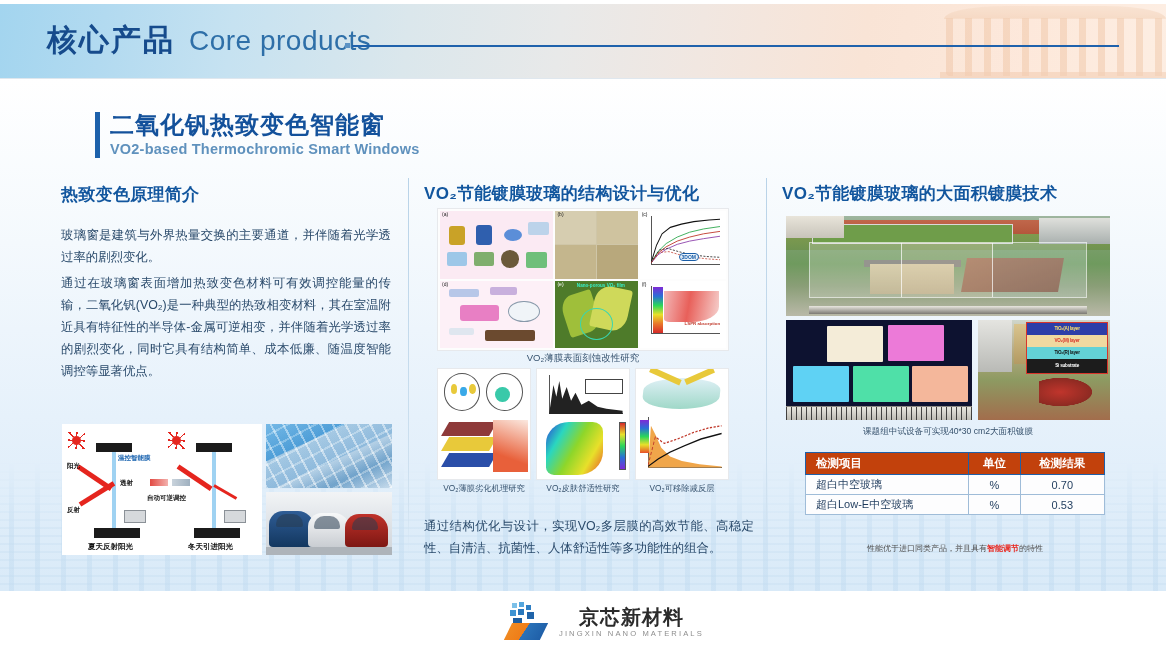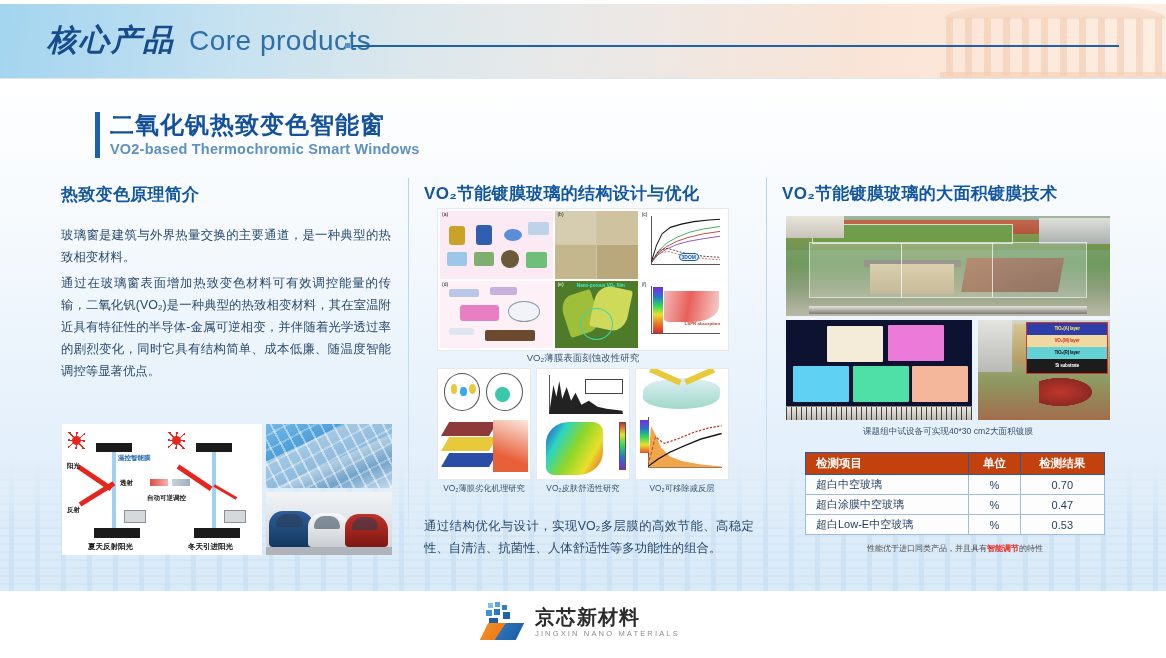--- a/index.html
+++ b/index.html
@@ -54,21 +54,20 @@
     background: rgba(233,183,146,.6);
   }
   .header-title {
     position: absolute; left: 47px; top: 16px;
     display: flex; align-items: baseline; gap: 14px;
   }
   .ht-cn {
     font-size: 30px; font-weight: bold; color: #164b8c;
     letter-spacing: 2px;
     font-family: "Liberation Sans", "DejaVu Sans", sans-serif;
-    font-style: italic;
   }
   .ht-en {
     font-size: 28px; color: #2e6fa8; font-weight: 300;
     letter-spacing: .5px;
   }
   .header-hairline {
     position: absolute; left: 0; top: 78px; width: 1166px; height: 1px;
     background: #dfe7ee;
   }
 
@@ -369,21 +368,21 @@
     background: #fdfdfe;
   }
   .tbl td:first-child { text-align: left; padding-left: 10px; }
   .tbl-note {
     position: absolute; left: 805px; top: 543px; width: 300px;
     text-align: center; font-size: 8px; color: #4d4d4d;
   }
   .tbl-note .hl { color: #e8231a; font-weight: bold; }
 
   
-  .logo { position: absolute; left: 482px; top: 602px; display:flex; align-items:center; gap: 9px; }
+  .logo { position: absolute; left: 506px; top: 602px; display:flex; align-items:center; gap: 9px; text-align: center; }
   .logo-mark { position: relative; width: 44px; height: 40px; }
   .lm-base {
     position: absolute; left: 2px; bottom: 2px; width: 36px; height: 17px;
     background: linear-gradient(100deg,#f08a22 0%, #ef7d18 45%, #2a72b8 46%, #1f5fa8 100%);
     transform: skewX(-26deg);
   }
   .lm-px { position: absolute; background: #2f7fc4; }
   .lm-p1 { left: 6px;  top: 1px;  width: 5px; height: 5px; background:#7cc0e8; }
   .lm-p2 { left: 13px; top: 0px;  width: 5px; height: 5px; background:#55a6dd; }
   .lm-p3 { left: 20px; top: 3px;  width: 5px; height: 5px; background:#2f7fc4; }
@@ -424,21 +423,21 @@
     <div class="sec-cn">二氧化钒热致变色智能窗</div>
     <div class="sec-en">VO2-based Thermochromic Smart Windows</div>
   </div>
   <div class="sec-rule-dot"></div>
   <div class="sec-rule"></div>
 
   <div class="vdivider c1"></div>
   <div class="vdivider c2"></div>
 
   <div class="col-h cA">热致变色原理简介</div>
-  <div class="para p1">玻璃窗是建筑与外界热量交换的主要通道，是一种典型的热致相变材料。</div>
+  <div class="para p1">玻璃窗是建筑与外界热量交换的主要通道，并伴随着光学透过率的剧烈变化。</div>
   <div class="para p2">通过在玻璃窗表面增加热致变色材料可有效调控能量的传输，二氧化钒(VO₂)是一种典型的热致相变材料，其在室温附近具有特征性的半导体-金属可逆相变，并伴随着光学透过率的剧烈变化，同时它具有结构简单、成本低廉、随温度智能调控等显著优点。</div>
 
   <div class="figA">
     <div class="figA-left">
 
       <span class="dg-sun" style="left:6px;  top:8px;"></span>
       <span class="dg-sun" style="left:106px;top:8px;"></span>
 
       <span class="dg-slab" style="left:34px; top:19px; width:36px; height:9px;"></span>
       <span class="dg-slab" style="left:32px; top:104px;width:46px; height:10px;"></span>
@@ -647,25 +646,20 @@
         <th>检测结果</th>
       </tr>
     </thead>
     <tbody>
       <tr>
         <td>超白中空玻璃</td>
         <td>%</td>
         <td>0.70</td>
       </tr>
       <tr>
-        <td>超白涂膜中空玻璃</td>
-        <td>%</td>
-        <td>0.47</td>
-      </tr>
-      <tr>
         <td>超白Low-E中空玻璃</td>
         <td>%</td>
         <td>0.53</td>
       </tr>
     </tbody>
   </table>
 
   <div class="tbl-note">
     <span>性能优于进口同类产品，并且具有</span><span class="hl">智能调节</span><span>的特性</span>
   </div>

